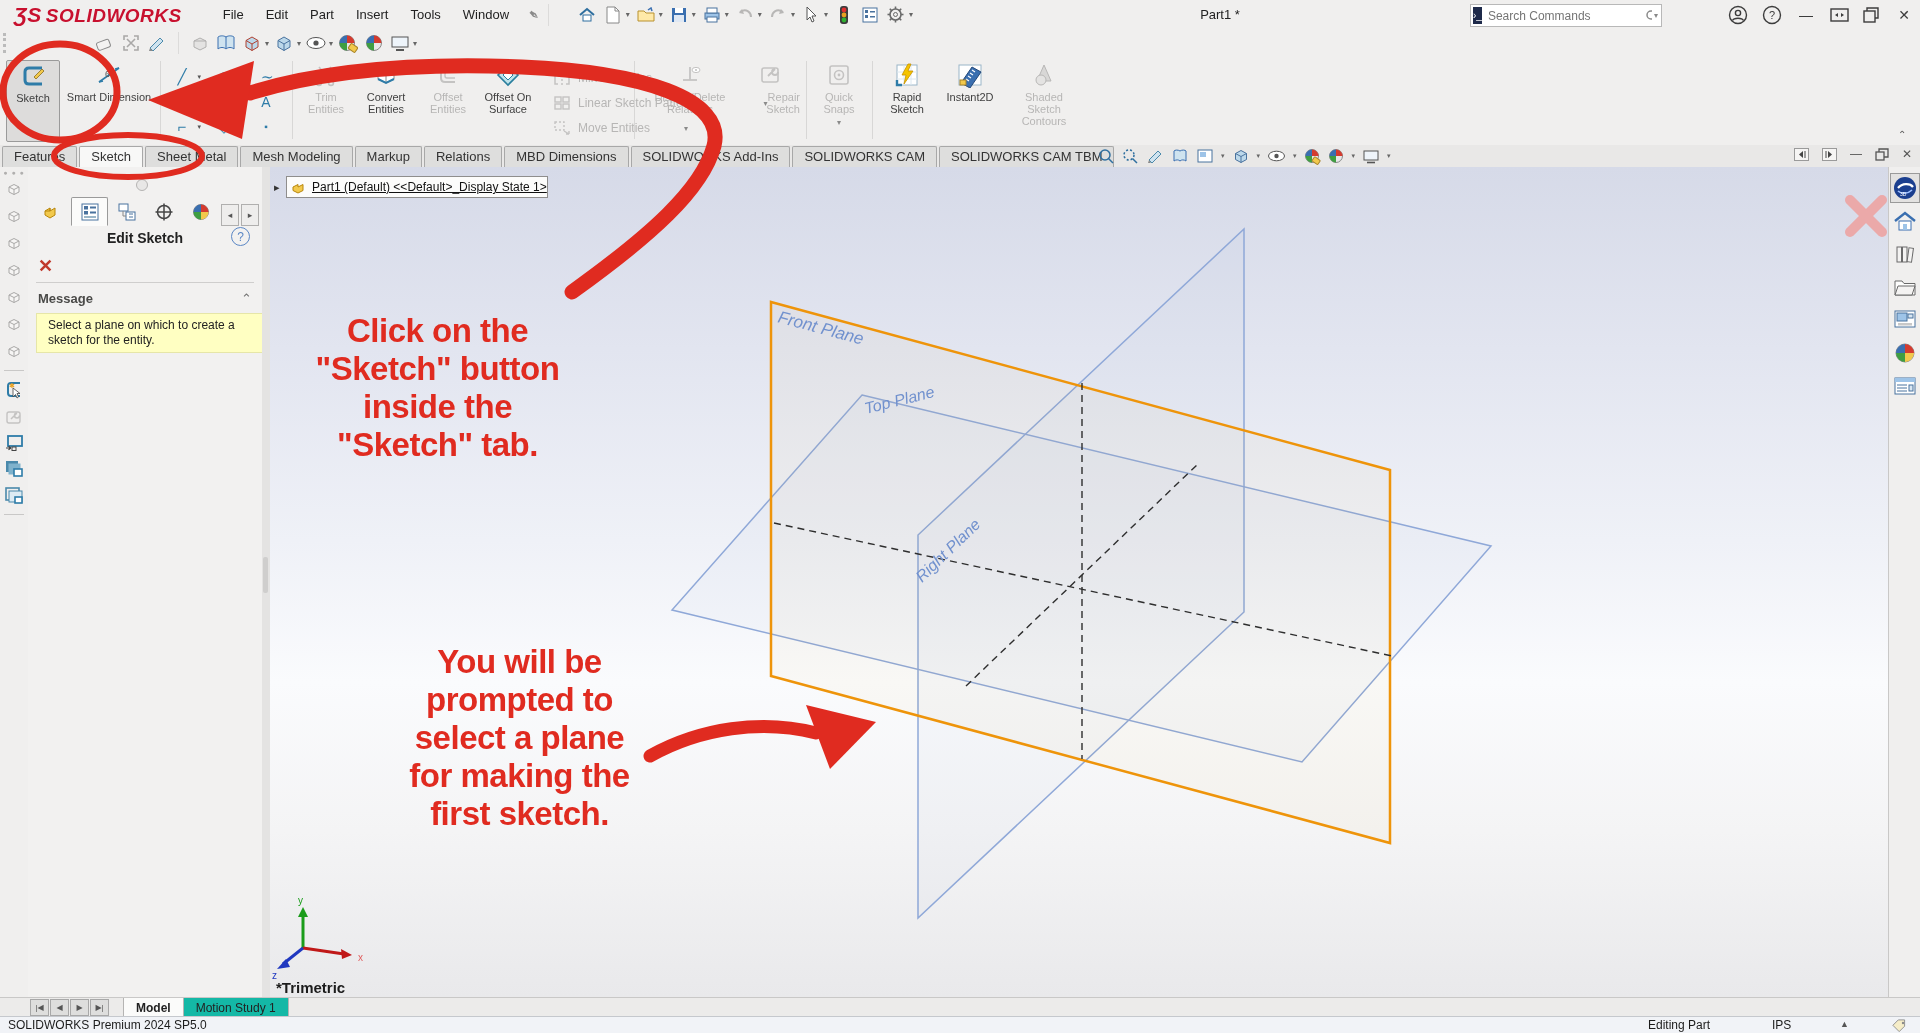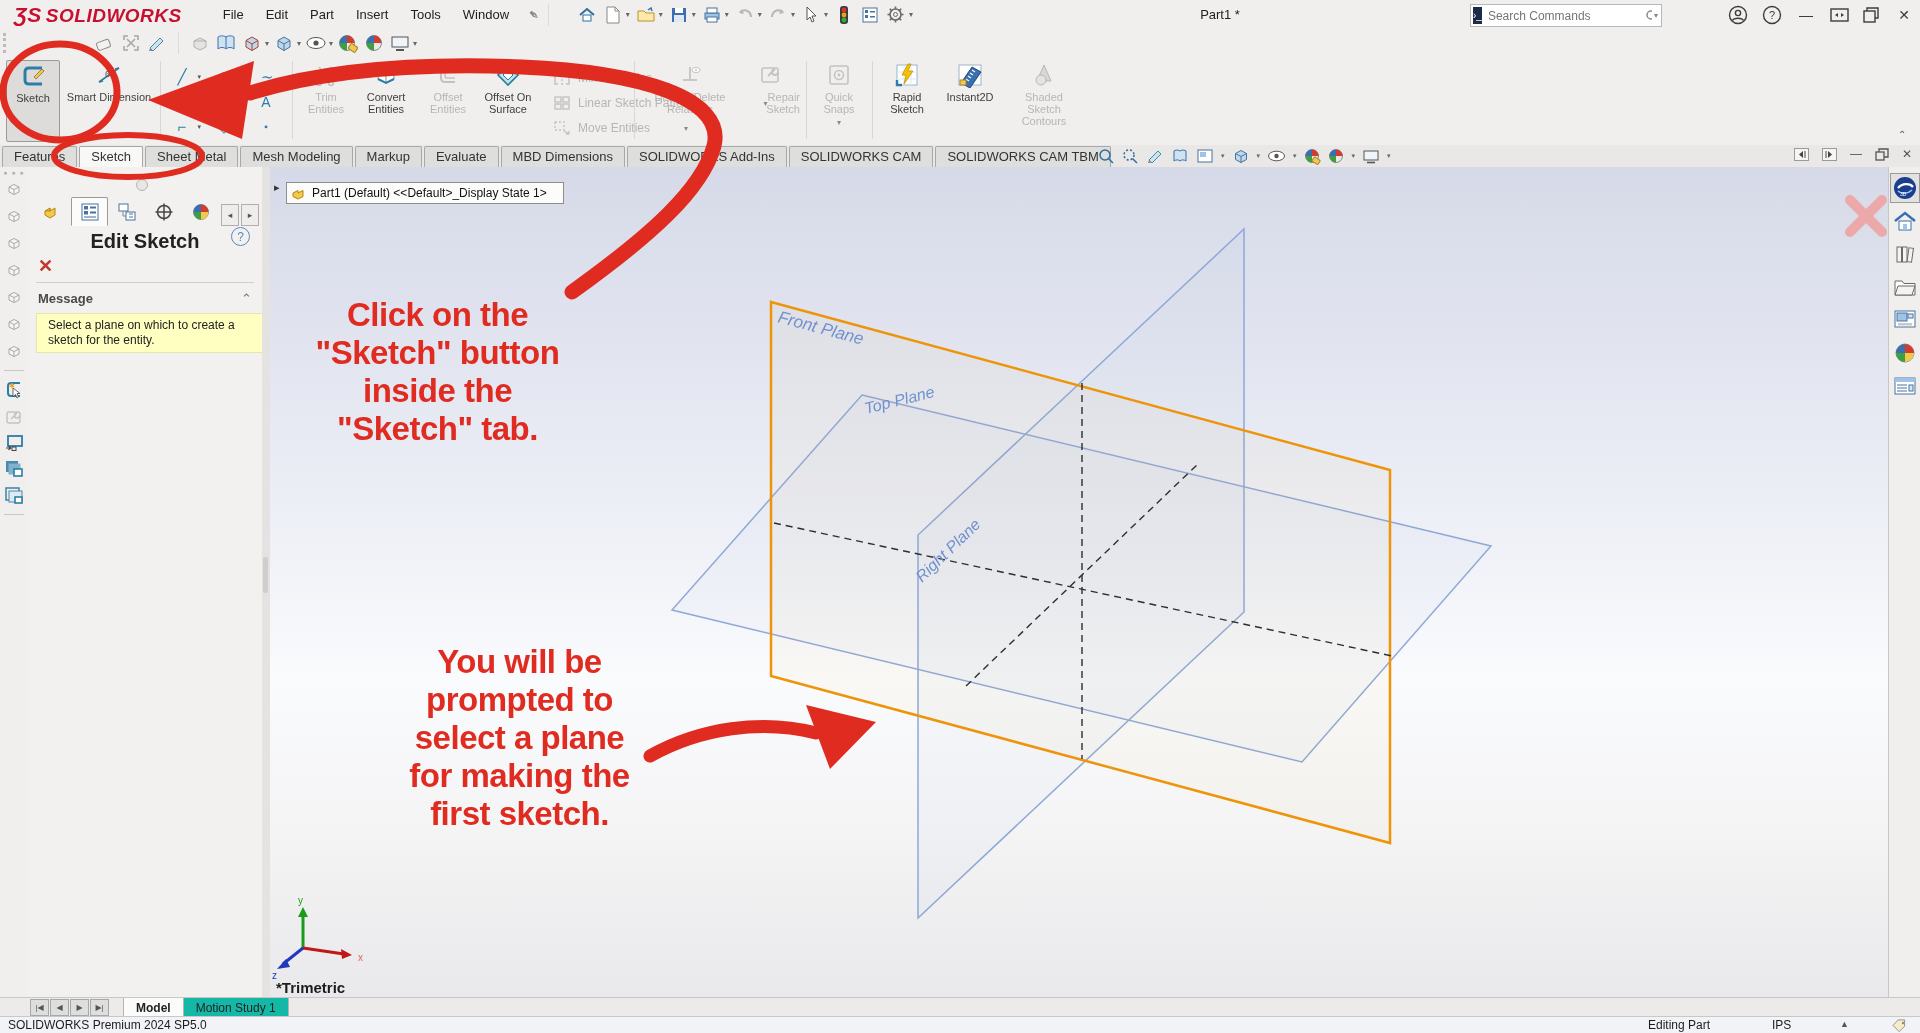--- a/index.html
+++ b/index.html
@@ -55,33 +55,33 @@
   .cube-g{width:16px;height:15px;margin:6px 0;}
   .strip-hr{width:20px;height:1px;background:#c9c8c7;margin:5px 0;}
 
   
   .ppanel{left:28px;top:167px;width:234px;height:830px;background:#f2f1f0;border-right:1px solid #c9c8c7;}
   .pm-handle{position:absolute;left:108px;top:12px;width:10px;height:10px;border:1px solid #b5b4b3;border-radius:50%;background:#e8e7e6;}
   .pm-tabs{position:absolute;left:6px;top:30px;display:flex;align-items:flex-end;}
   .pm-tab{width:35px;height:27px;display:flex;align-items:center;justify-content:center;border:1px solid transparent;}
   .pm-tab.sel{background:#fbfbfa;border-color:#9a9a9a;border-bottom-color:#fbfbfa;border-radius:2px 2px 0 0;}
   .pm-arrow{width:16px;height:20px;border:1px solid #b0afae;background:#eeedec;font-size:9px;color:#555;display:flex;align-items:center;justify-content:center;margin-left:2px;}
-  .pm-title{position:absolute;left:0;top:63px;width:234px;text-align:center;font-size:20px;font-weight:bold;color:#222;}
+  .pm-title{position:absolute;left:0;top:63px;width:234px;text-align:center;font-size:14px;font-weight:bold;color:#222;}
   .pm-help{position:absolute;right:12px;top:60px;width:17px;height:17px;border:1.5px solid #5b87c5;border-radius:50%;color:#5b87c5;font-size:12px;display:flex;align-items:center;justify-content:center;}
   .pm-x{position:absolute;left:10px;top:88px;color:#c0392b;font-size:18px;font-weight:bold;}
   .pm-hr{position:absolute;left:8px;top:115px;width:218px;height:1px;background:#cfcecd;}
   .msg-head{position:absolute;left:10px;top:124px;width:214px;display:flex;justify-content:space-between;font-size:13px;font-weight:bold;color:#4a4a48;}
   .msg-box{position:absolute;left:8px;top:146px;width:210px;background:#ffffc2;border:1px solid #e6e6a8;font-size:12px;line-height:15px;color:#222;padding:4px 11px;}
 
   
   .viewport{left:270px;top:167px;width:1618px;height:830px;background:linear-gradient(180deg,#d6daе8 0%,#d6dae8 2%,#e7e9f2 30%,#f9fafc 58%,#f4f4f5 78%,#e9e9eb 100%);}
   .vsplit{left:262px;top:167px;width:8px;height:830px;background:#e4e3e2;border-right:1px solid #c9c8c7;}
   .vsplit-h{position:absolute;left:1px;top:390px;width:5px;height:36px;background:#cfcecd;border-radius:2px;}
   .bc-fly{position:absolute;left:4px;top:14px;color:#333;font-size:11px;}
-  .breadcrumb{position:absolute;left:16px;top:15px;height:20px;border:1px solid #8f8e8d;background:#fcfcfb;display:flex;align-items:center;font-size:12px;color:#111;padding:0 16px 0 4px;gap:5px;}
+  .breadcrumb{position:absolute;left:16px;top:9px;height:20px;border:1px solid #8f8e8d;background:#fcfcfb;display:flex;align-items:center;font-size:12px;color:#111;padding:0 0 0 4px;gap:5px;text-decoration:underline;}
   .confx{position:absolute;left:1572px;top:26px;}
   .trimetric{position:absolute;left:6px;top:812px;font-size:15px;font-weight:bold;color:#1c1c1c;}
 
   
   .taskpane{left:1888px;top:167px;width:32px;height:830px;background:#f0efee;border-left:1px solid #c9c8c7;display:flex;flex-direction:column;align-items:center;padding-top:6px;box-sizing:border-box;}
   .tp-btn{width:28px;height:28px;display:flex;align-items:center;justify-content:center;margin-bottom:3px;border:1px solid transparent;}
   .tp-btn.sel{border-color:#9a9a9a;background:#e3e2e1;}
 
   
   .modeltabs{left:0;top:997px;width:1920px;height:19px;background:#eceBea;border-top:1px solid #c9c8c7;display:flex;align-items:stretch;}
@@ -537,21 +537,21 @@
 
     <span class="chev" style="left:1898px;top:72px;">⌃</span>
   </div>
 
   <div class="abs tabsrow">
     <span class="ctab">Features</span>
     <span class="ctab active">Sketch</span>
     <span class="ctab">Sheet Metal</span>
     <span class="ctab">Mesh Modeling</span>
     <span class="ctab">Markup</span>
-    <span class="ctab">Evaluate</span>
+    <span class="ctab">Relations</span>
     <span class="ctab">MBD Dimensions</span>
     <span class="ctab">SOLIDWORKS Add-Ins</span>
     <span class="ctab">SOLIDWORKS CAM</span>
     <span class="ctab">SOLIDWORKS CAM TBM</span>
 
     <div class="hud">
       <svg width="17" height="17">
           <circle cx="7" cy="7" r="5" fill="none" stroke="#2f6f9f" stroke-width="1.5"></circle>
           <line x1="10.5" y1="10.5" x2="15" y2="15" stroke="#2f6f9f" stroke-width="1.5"></line>
         </svg>
@@ -875,21 +875,21 @@
 
   <svg class="abs overlay">
     <ellipse cx="60" cy="92" rx="57" ry="48" fill="none" stroke="#e02b20" stroke-width="7"></ellipse>
     <ellipse cx="128" cy="156" rx="74" ry="21" fill="none" stroke="#e02b20" stroke-width="6"></ellipse>
     <path d="M 572 292 C 650 236, 702 190, 714 146 C 726 98, 640 72, 522 67 C 400 62, 312 74, 250 93" fill="none" stroke="#e02b20" stroke-width="15" stroke-linecap="round"></path>
     <polygon points="148,100 254,61 242,139" fill="#e02b20"></polygon>
     <path d="M 650 756 C 700 728, 762 719, 816 733" fill="none" stroke="#e02b20" stroke-width="13" stroke-linecap="round"></path>
     <polygon points="876,722 806,705 830,769" fill="#e02b20"></polygon>
   </svg>
 
-  <div class="ann-text" style="left:280px;top:296px;width:315px;color:#e02b20;">
+  <div class="ann-text" style="left:280px;top:312px;width:315px;color:#e02b20;">
     <div>Click on the</div>
     <div>"Sketch" button</div>
     <div>inside the</div>
     <div>"Sketch" tab.</div>
   </div>
   <div class="ann-text" style="left:352px;top:643px;width:335px;color:#e02b20;">
     <div>You will be</div>
     <div>prompted to</div>
     <div>select a plane</div>
     <div>for making the</div>

